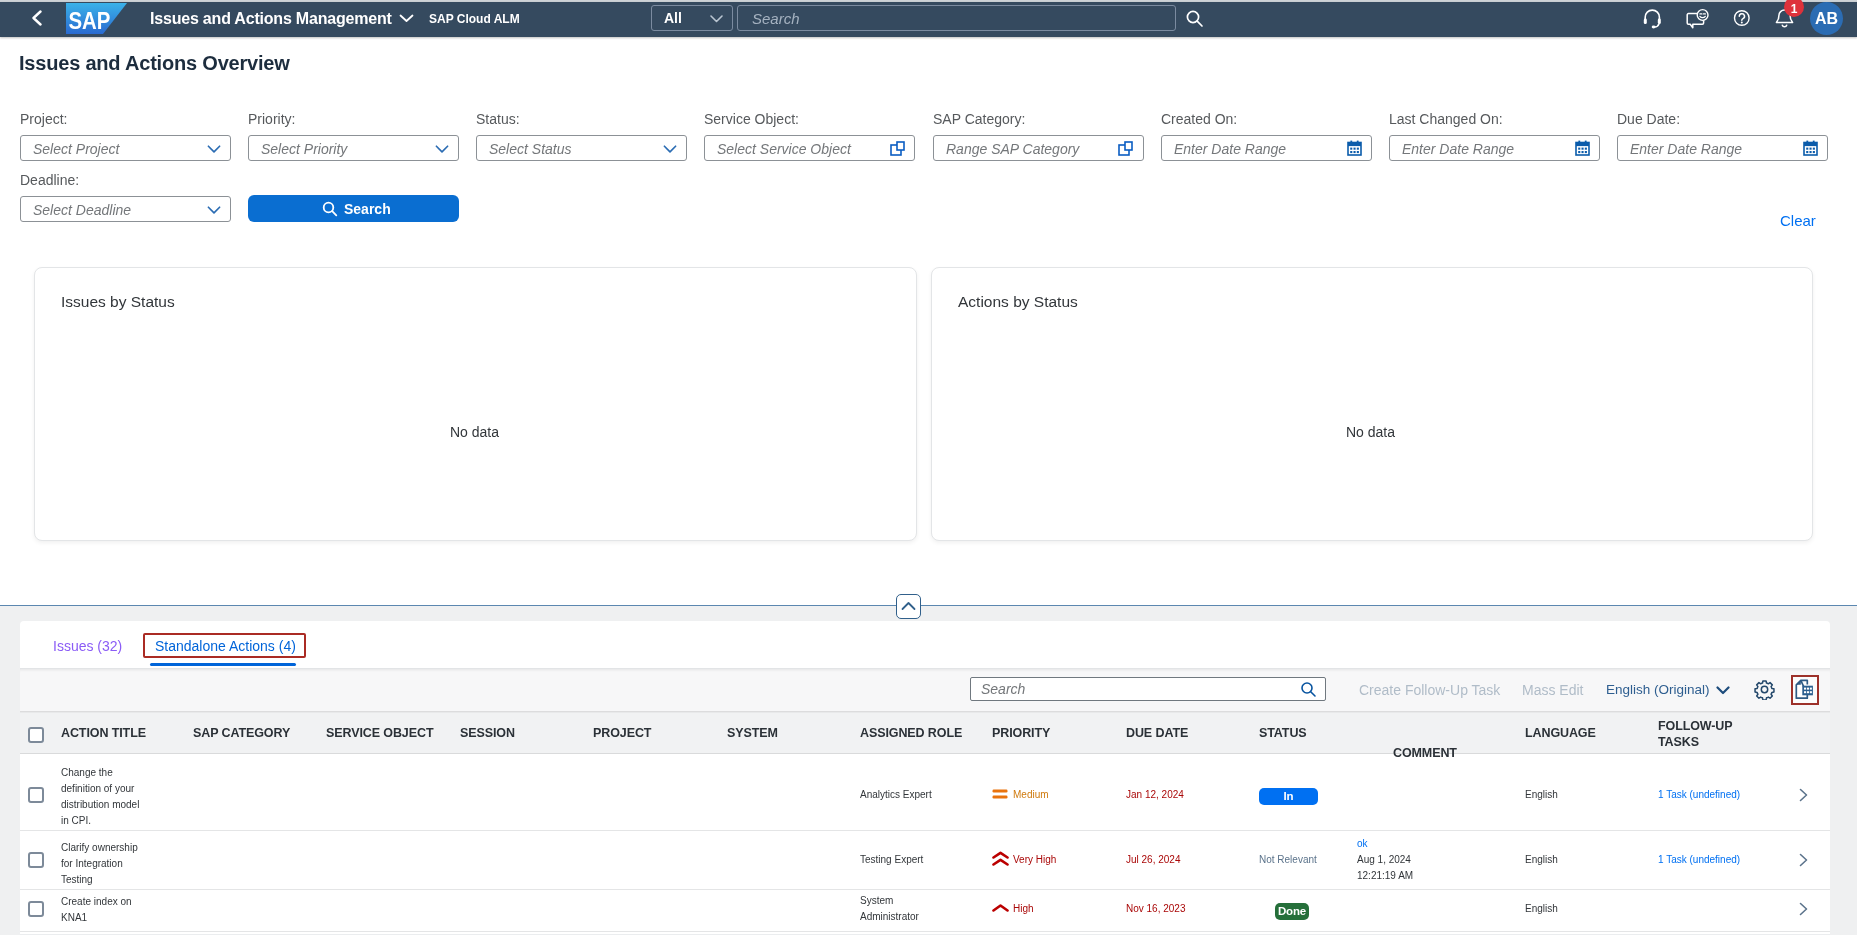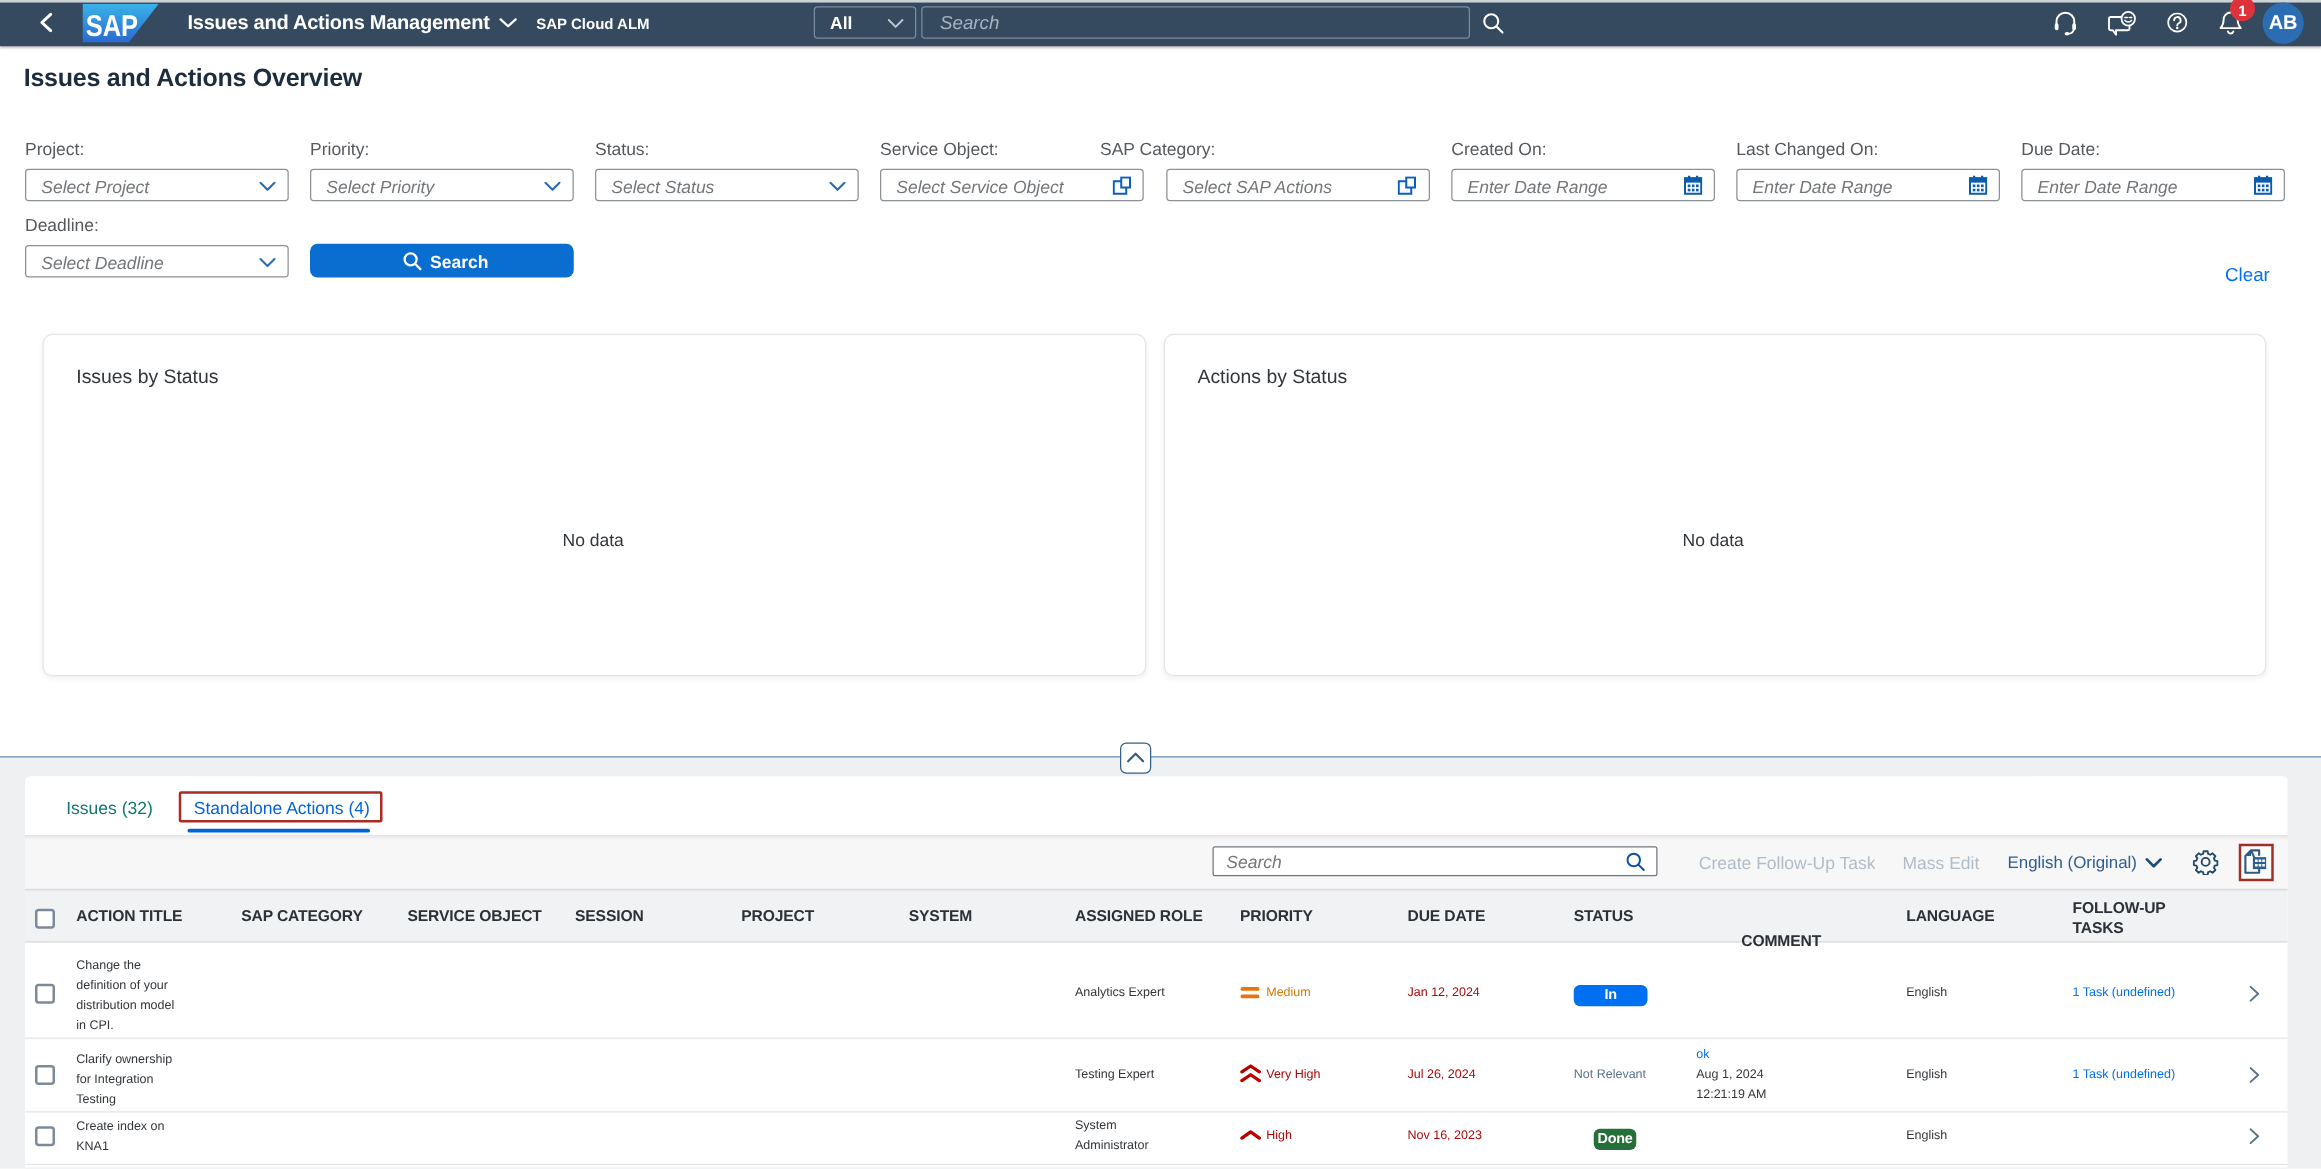--- a/index.html
+++ b/index.html
@@ -37,21 +37,21 @@
   .nodata { position:absolute; top:424px; font-size:14px; color:#32363a; }
 
   
   #divline-l { left:0; top:605px; width:896px; height:1px; background:#5b87b0; }
   #divline-r { left:920px; top:605px; width:937px; height:1px; background:#5b87b0; }
   #graybg { left:0; top:606px; width:1857px; height:329px; background:#eff0f1; }
   #collapsebtn { left:896px; top:594px; width:25px; height:25px; background:#fff; border:1px solid #31608b; border-radius:5px; }
 
   
   #panel { left:20px; top:621px; width:1810px; height:314px; background:#fff; border-radius:4px 4px 0 0; }
-  #tab1 { position:absolute; left:53px; top:638px; font-size:14px; color:#0f766e; }
+  #tab1 { position:absolute; left:53px; top:638px; font-size:14px; color:#8b5cf6; }
   #tabfocus { position:absolute; left:143px; top:633px; width:163px; height:25px; border:2px solid #aa2b24; border-radius:2px; }
   #tab2 { position:absolute; left:155px; top:638px; font-size:14px; color:#0064d9; }
   #tabunderline { position:absolute; left:150px; top:663px; width:146px; height:3px; background:#0064d9; border-radius:2px; }
   #tabsep { position:absolute; left:20px; top:668px; width:1810px; height:1px; background:#e2e4e6; }
 
   
   #tsearch { position:absolute; left:970px; top:677px; width:356px; height:24px; border:1px solid #70787f; border-radius:2px; background:#fff; }
   #tsearch .ph { position:absolute; left:10px; top:3px; font-style:italic; font-size:14px; color:#74777a; }
   .tbtn-dis { position:absolute; top:682px; font-size:14px; color:#b0bcc8; }
   #tlang { position:absolute; left:1606px; top:682px; font-size:13.5px; color:#2e5e90; }
@@ -135,40 +135,40 @@
 <div class="abs" style="left:1784px;top:-3px;width:20px;height:20px;background:#de323b;border-radius:50%;"></div>
 <div class="abs" style="left:1784px;top:2px;width:20px;text-align:center;color:#fff;font-size:12px;font-weight:bold;">1</div>
 <div class="abs" style="left:1810px;top:2px;width:33px;height:33px;border-radius:50%;background:#2b6cb3;color:#fff;font-weight:bold;font-size:16px;text-align:center;line-height:33px;">AB</div>
 
 <div class="abs" id="pagetitle">Issues and Actions Overview</div>
 
 <div class="flabel" style="left:20px;">Project:</div>
 <div class="flabel" style="left:248px;">Priority:</div>
 <div class="flabel" style="left:476px;">Status:</div>
 <div class="flabel" style="left:704px;">Service Object:</div>
-<div class="flabel" style="left:880px;">SAP Category:</div>
+<div class="flabel" style="left:933px;">SAP Category:</div>
 <div class="flabel" style="left:1161px;">Created On:</div>
 <div class="flabel" style="left:1389px;">Last Changed On:</div>
 <div class="flabel" style="left:1617px;">Due Date:</div>
 <div class="flabel lrow2" style="left:20px;">Deadline:</div>
 
 <div class="ffield" style="left:20px;">
     <span class="ph">Select Project</span>
   </div>
 <div class="ffield" style="left:248px;">
     <span class="ph">Select Priority</span>
   </div>
 <div class="ffield" style="left:476px;">
     <span class="ph">Select Status</span>
   </div>
 <div class="ffield" style="left:704px;">
     <span class="ph">Select Service Object</span>
   </div>
 <div class="ffield" style="left:933px;">
-    <span class="ph">Select SAP Actions</span>
+    <span class="ph">Range SAP Category</span>
   </div>
 <div class="ffield" style="left:1161px;">
     <span class="ph">Enter Date Range</span>
   </div>
 <div class="ffield" style="left:1389px;">
     <span class="ph">Enter Date Range</span>
   </div>
 <div class="ffield" style="left:1617px;">
     <span class="ph">Enter Date Range</span>
   </div>

